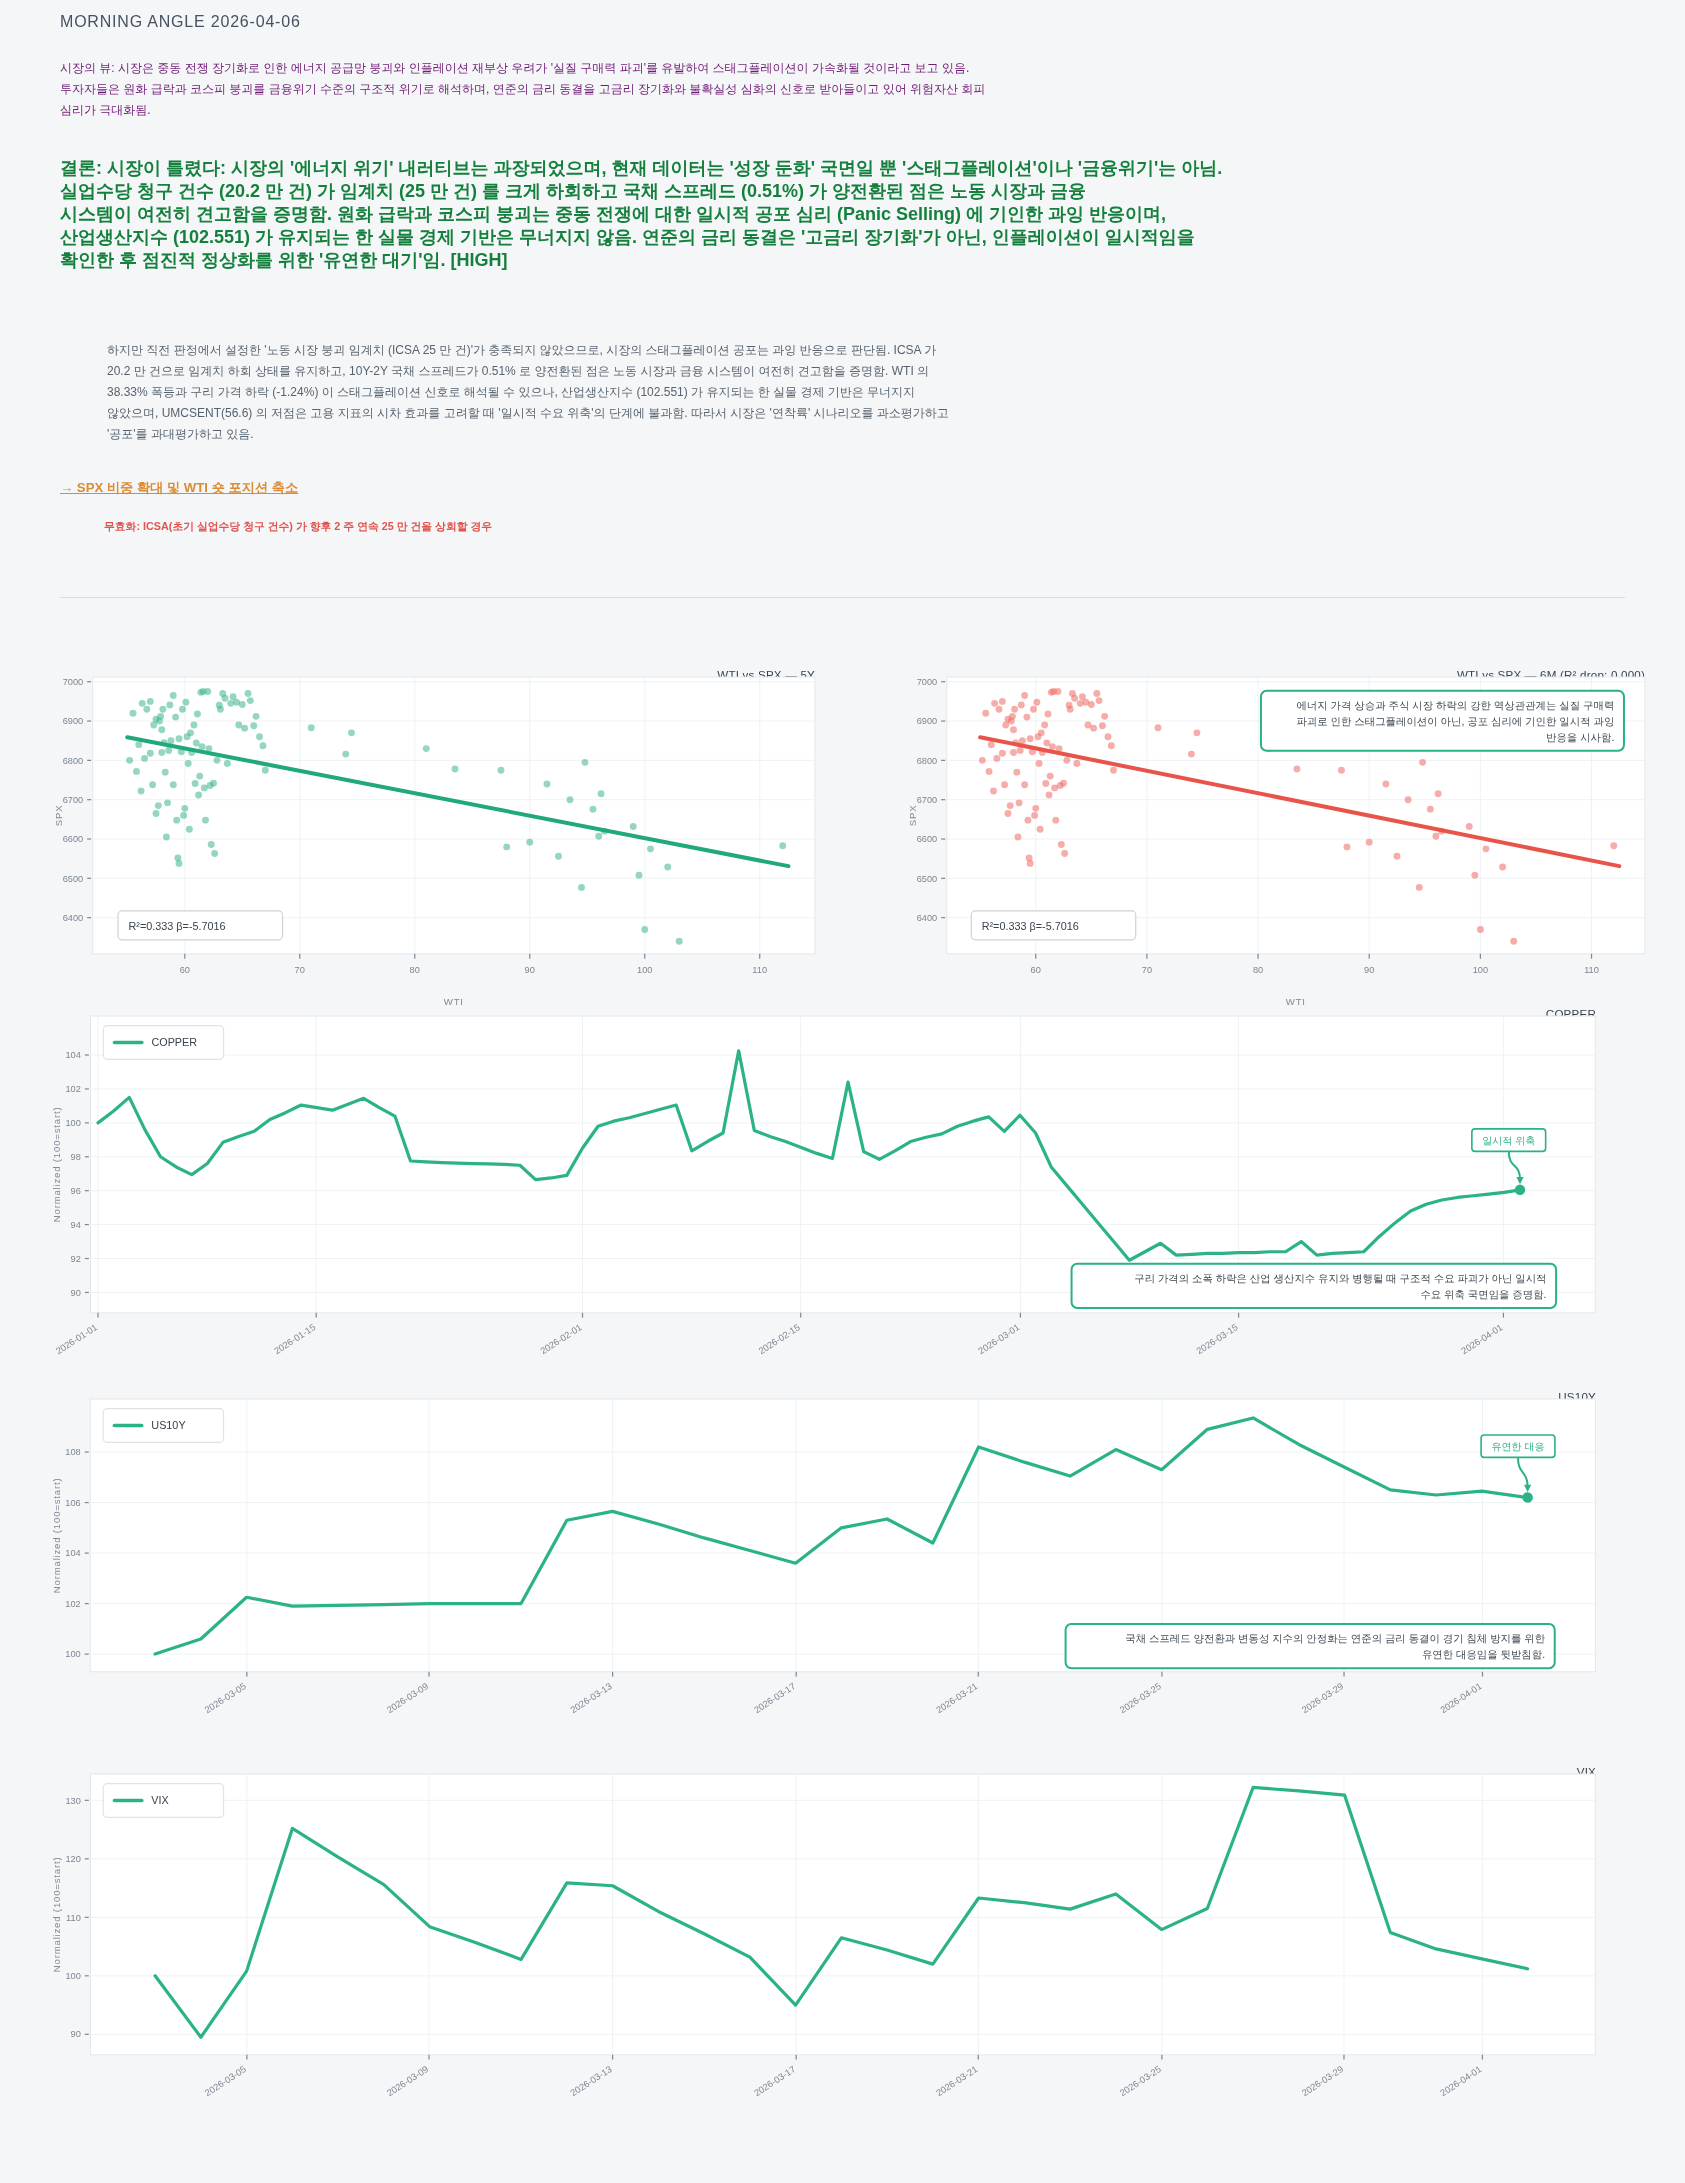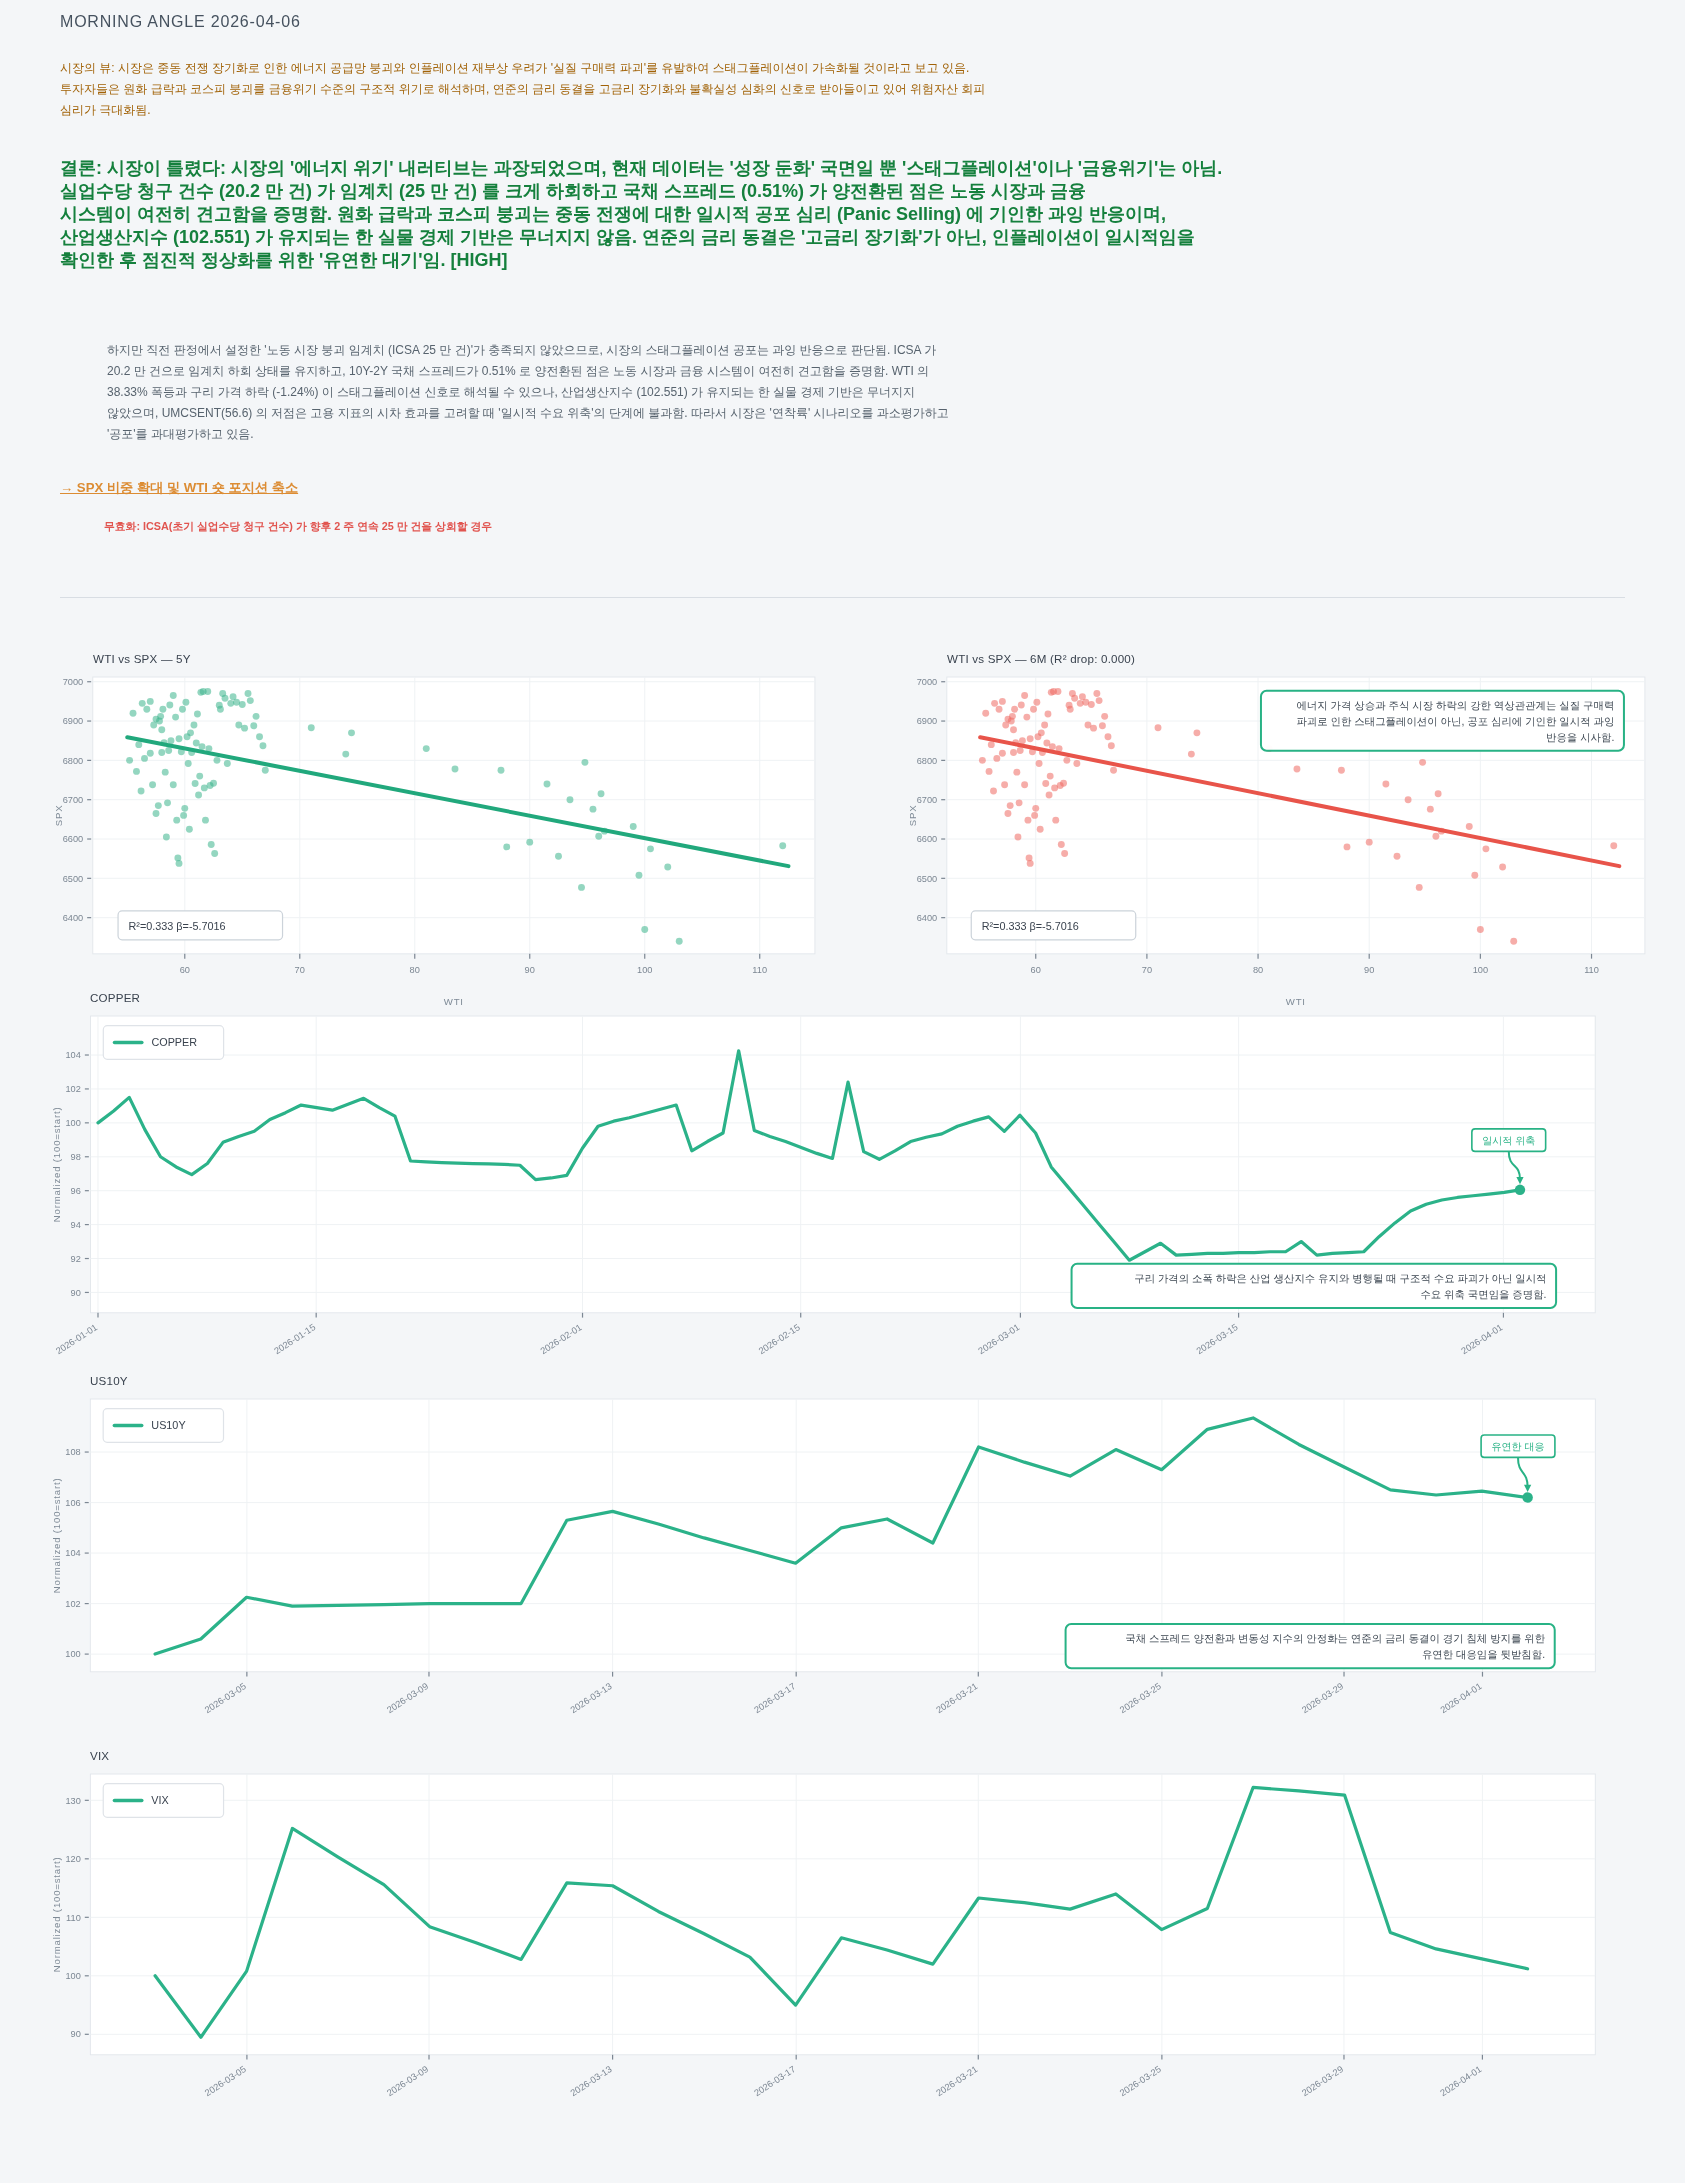--- a/index.html
+++ b/index.html
@@ -1,28 +1,28 @@
 <!DOCTYPE html>
 <html style="font-size:13px"><head>
 <meta charset="utf-8">
 <style>
   html,body{margin:0;padding:0;background:#f4f6f8;}
   .page{position:relative;width:1686px;height:2183px;background:#f4f6f8;
         font-family:"Liberation Sans","DejaVu Sans",sans-serif;overflow:hidden;}
   .report-title{position:absolute;left:60px;top:13px;font-size:16px;font-weight:500;
         color:#46525f;letter-spacing:0.8px;}
   .para{position:absolute;left:60px;white-space:pre-line;}
-  .view{top:58px;font-size:12px;line-height:21px;color:#a16207;width:1445px;}
+  .view{top:58px;font-size:12px;line-height:21px;color:#701a75;width:1445px;}
   .conclusion{top:157px;font-size:18px;line-height:23px;font-weight:600;color:#15803d;width:1445px;}
   .bodytext{top:340px;font-size:12px;line-height:21px;color:#57636e;width:1445px;margin-left:47px;}
   .action{position:absolute;left:60px;top:479px;font-size:13.2px;font-weight:700;color:#dc8c33;text-decoration:underline;}
   .invalidation{position:absolute;left:60px;top:520px;font-size:10.8px;font-weight:600;color:#e15550;margin-left:44px;}
   .divider{position:absolute;left:60px;top:597px;width:1565px;height:0.8px;background:#d8dde3;}
   .chart{position:absolute;}
-  .chart-title{position:absolute;top:0;text-align:left;font-size:11.6px;color:#39424e;
+  .chart-title{position:absolute;top:16px;text-align:right;font-size:11.6px;color:#39424e;
         letter-spacing:0.2px;font-weight:500;}
   .plot{position:absolute;top:21px;left:0;}
   svg{display:block;}
   text{font-family:"Liberation Sans","DejaVu Sans",sans-serif;}
 </style>
 </head>
 <body>
 
 <div class="page">
   <div class="report-title">MORNING ANGLE  2026-04-06</div>

